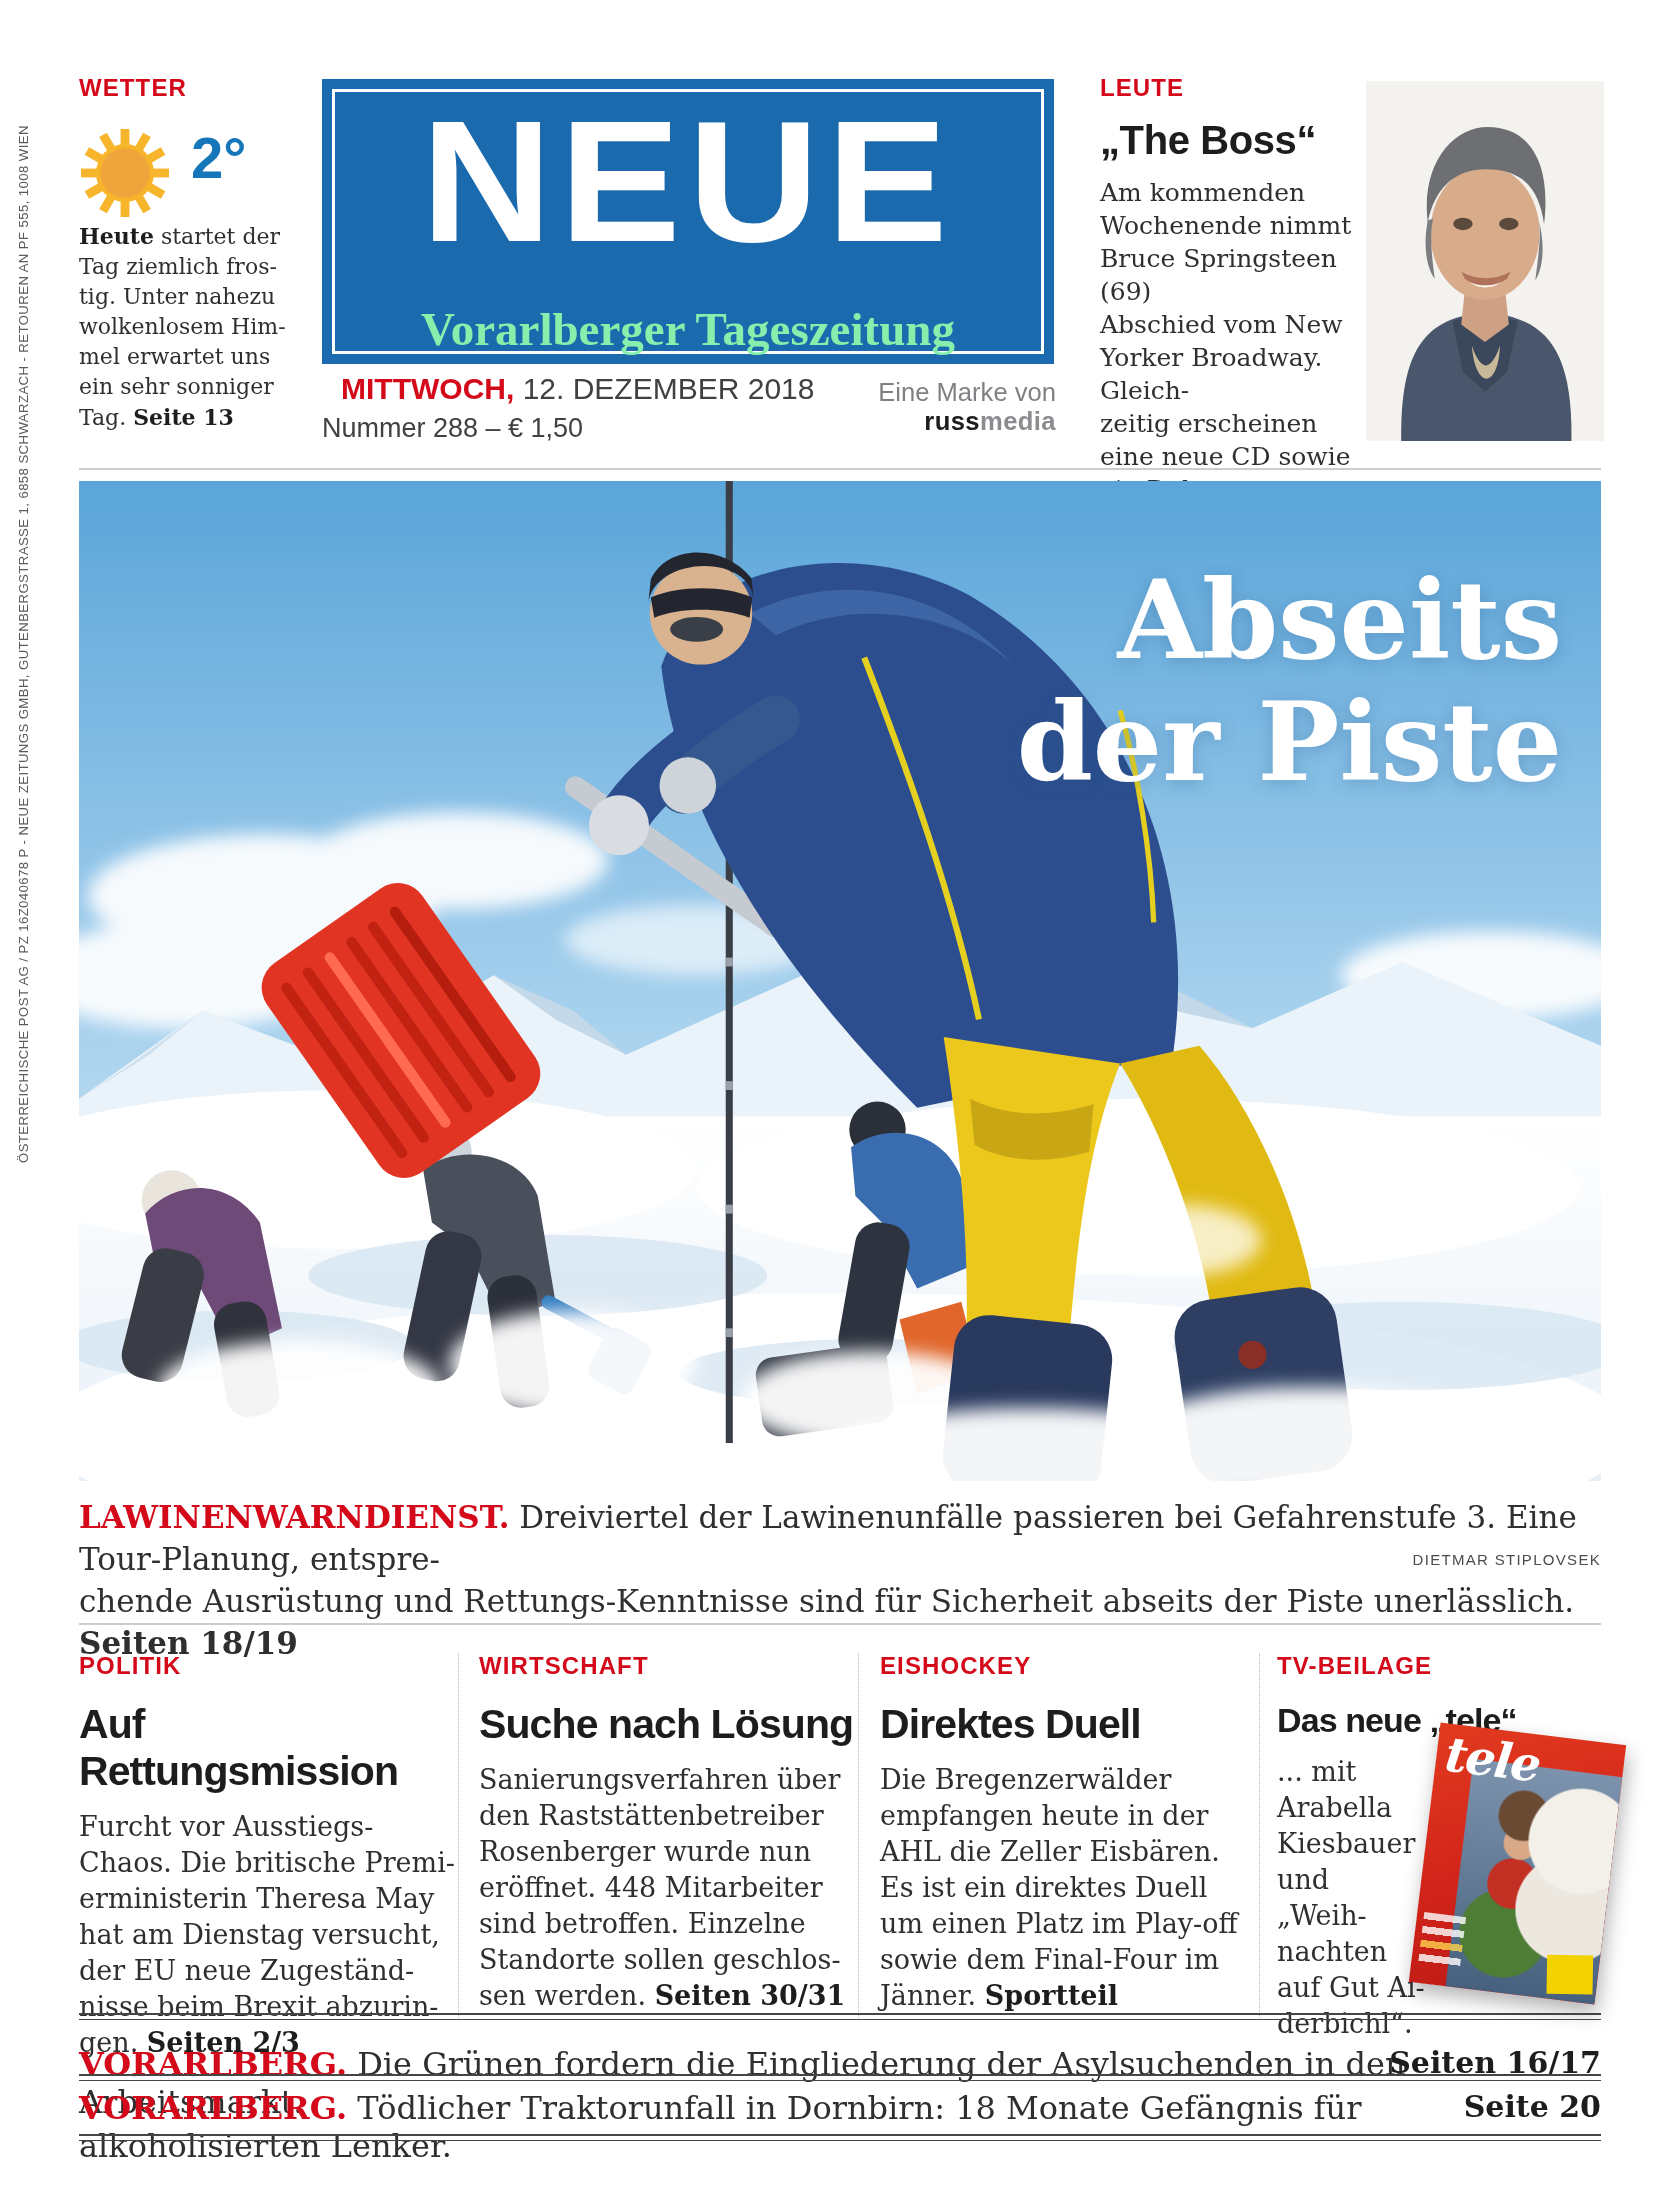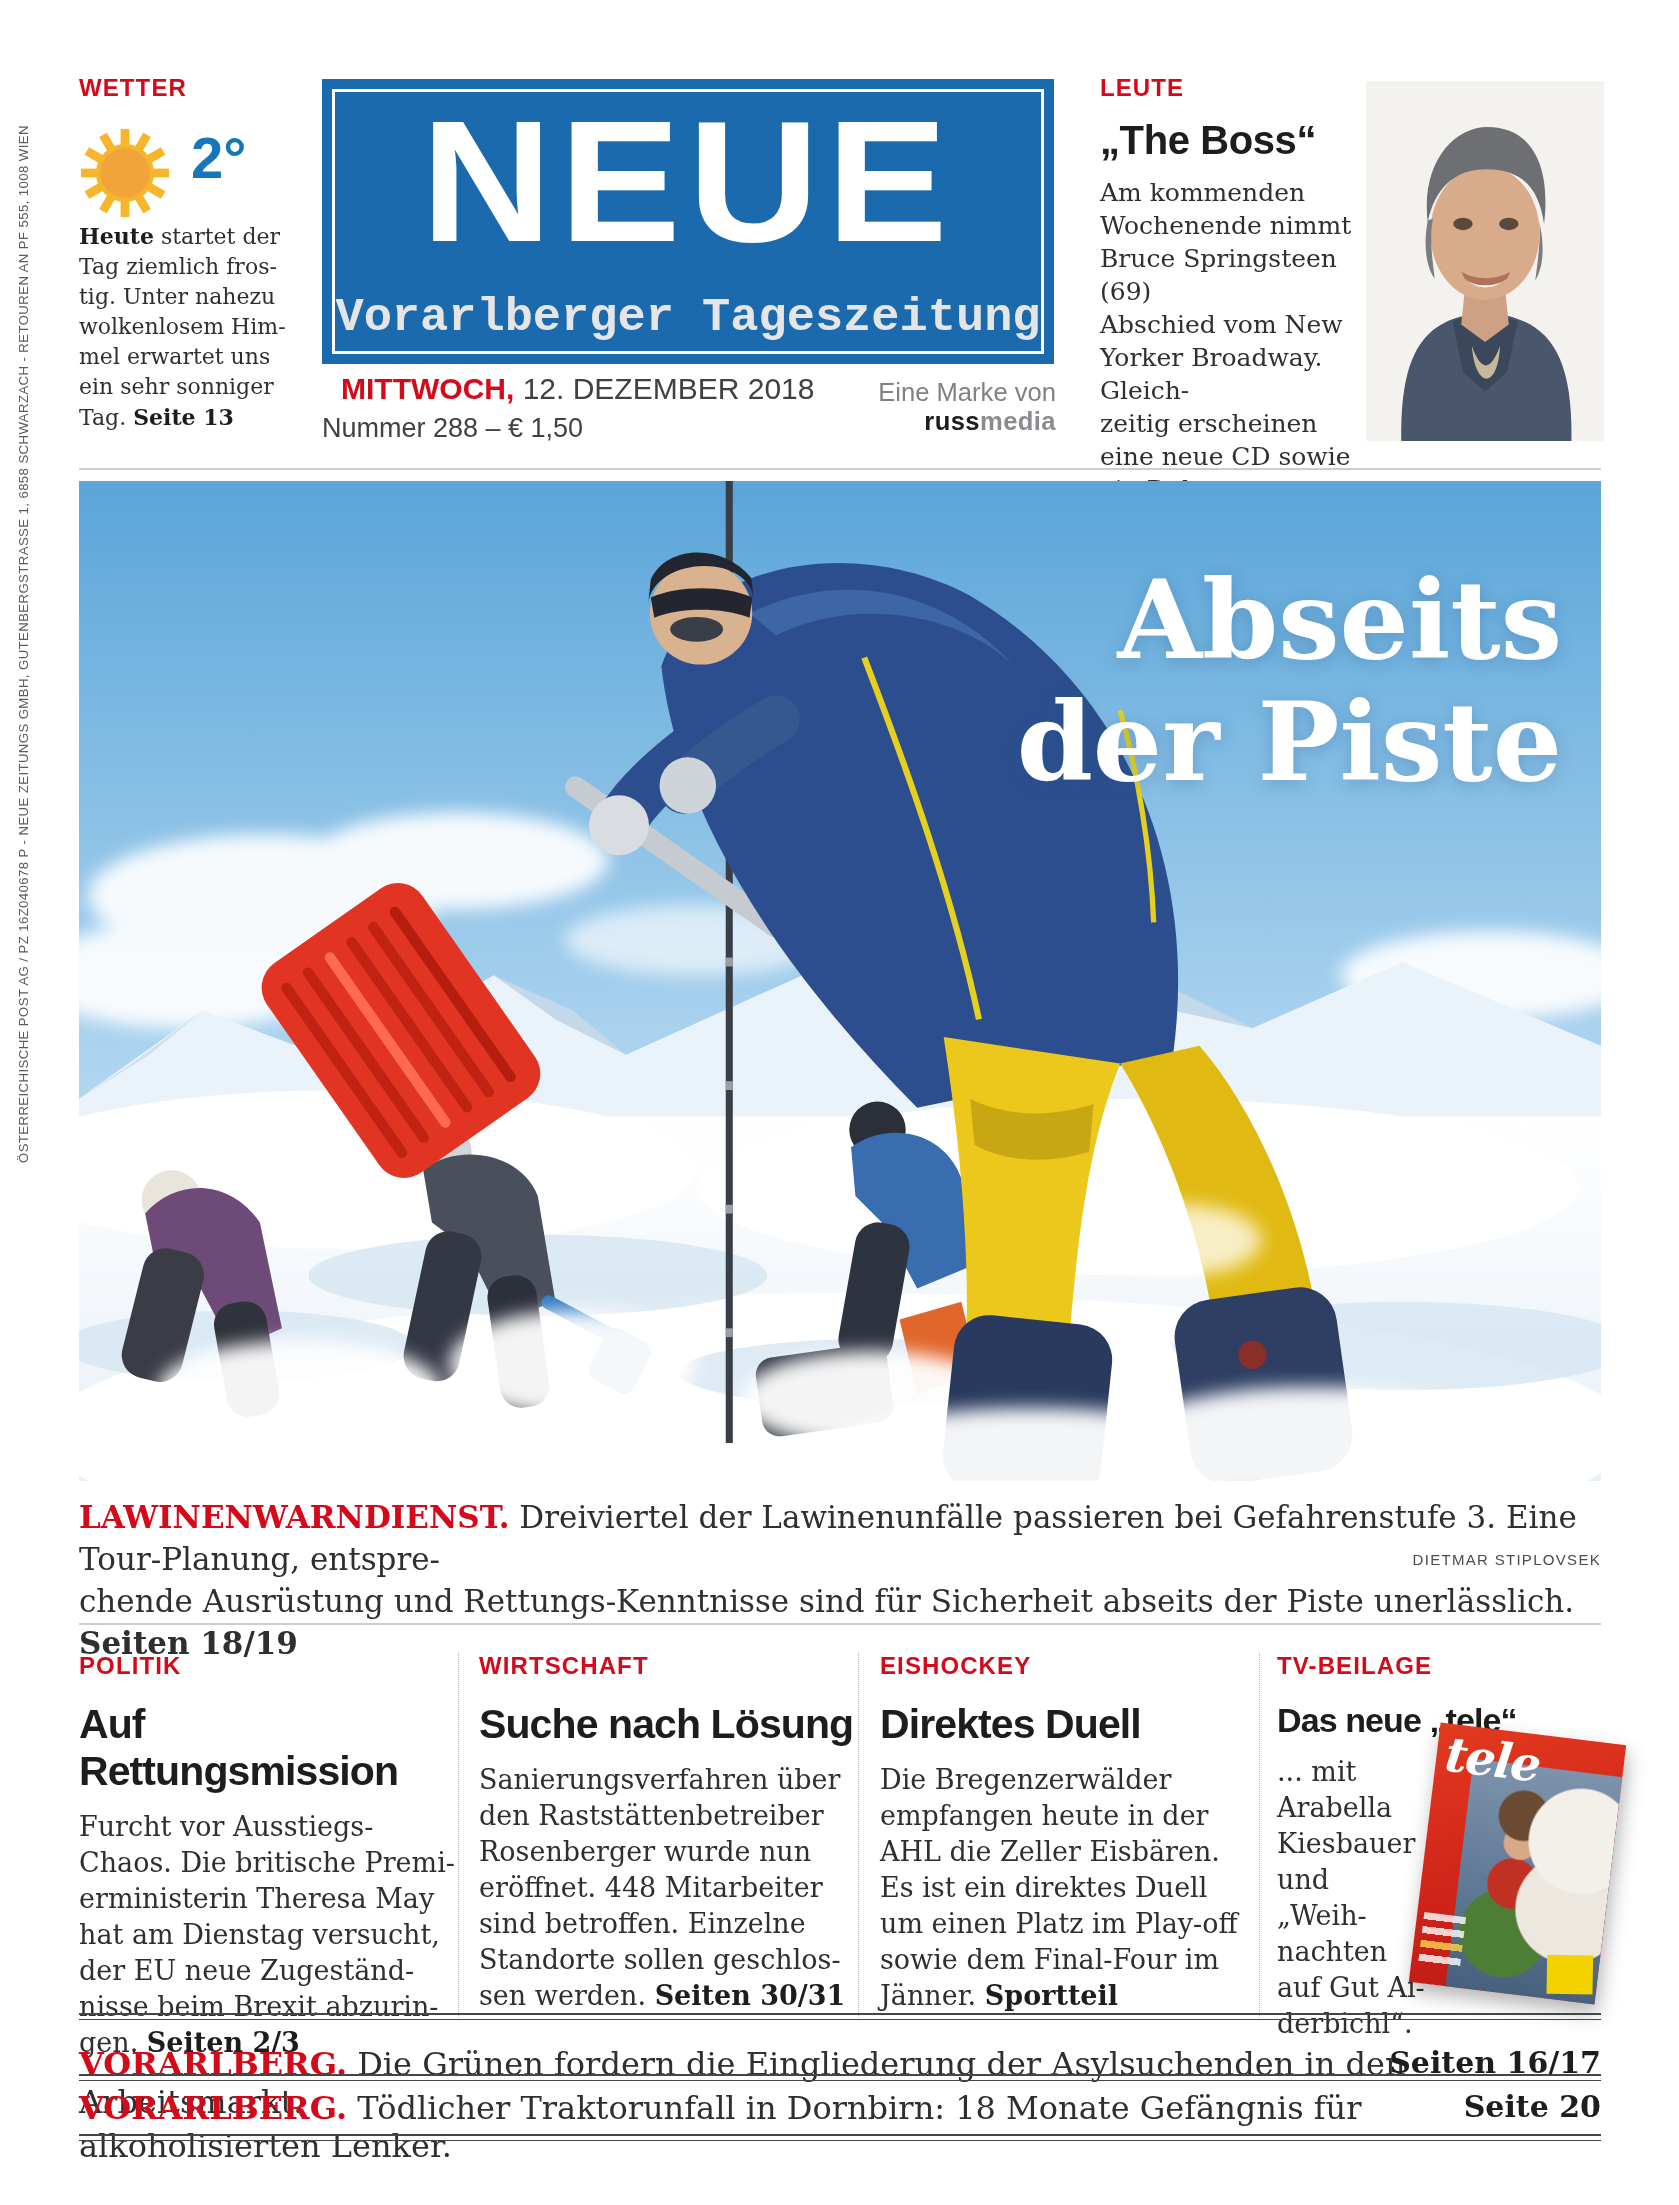--- a/index.html
+++ b/index.html
@@ -21,22 +21,22 @@
   .wetter-body{left:79px;top:221px;width:221px;font-family:"DejaVu Serif",serif;font-size:22px;
                line-height:30px;color:#2f2f2f;white-space:pre-line;}
   .wetter-body b,.leute-body b,.colbody b,.leadtext b{font-weight:700;color:#1d1d1b;}
 
   
   .logobox{left:322px;top:79px;width:732px;height:285px;background:#1b6aad;}
   .logoinner{position:absolute;left:9.7px;top:9.7px;right:9.7px;bottom:9.7px;border:3.5px solid #ffffff;}
   .logotitle{position:absolute;left:0;right:0;top:16px;text-align:center;color:#fff;
              font-size:173px;font-weight:bold;line-height:1;letter-spacing:7px;
              transform:scaleX(1.05);transform-origin:center;}
-  .logosub{position:absolute;left:0;right:0;bottom:23px;text-align:center;color:#e5e5e5;
-           font-family:Liberation Mono, monospace;font-weight:bold;font-size:47px;line-height:1;}
+  .logosub{position:absolute;left:0;right:0;bottom:11px;text-align:center;color:#86efac;
+           font-family:Liberation Serif, serif;font-weight:bold;font-size:47px;line-height:1;}
   .dateline{left:322px;top:372px;font-size:30px;color:#414042;}
   .dateline .day{color:#d40a1a;font-weight:800;margin-left:19px;}
   .issueline{left:322px;top:413px;font-size:27px;color:#414042;}
   .brand{left:745px;top:378px;width:311px;text-align:right;font-size:25.6px;color:#808184;}
   .brand .bdark{font-weight:800;color:#1d1d1b;letter-spacing:0.4px;}
   .brand .bgray{font-weight:800;color:#8a8c8f;letter-spacing:0.4px;}
 
   
   .leute-label{left:1100px;top:74px;}
   .leute-head{left:1100px;top:118px;font-size:40px;font-weight:900;color:#1d1d1b;letter-spacing:-0.4px;}

